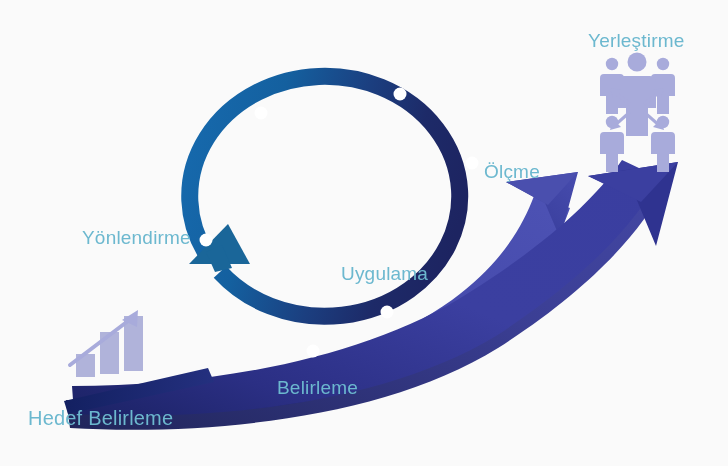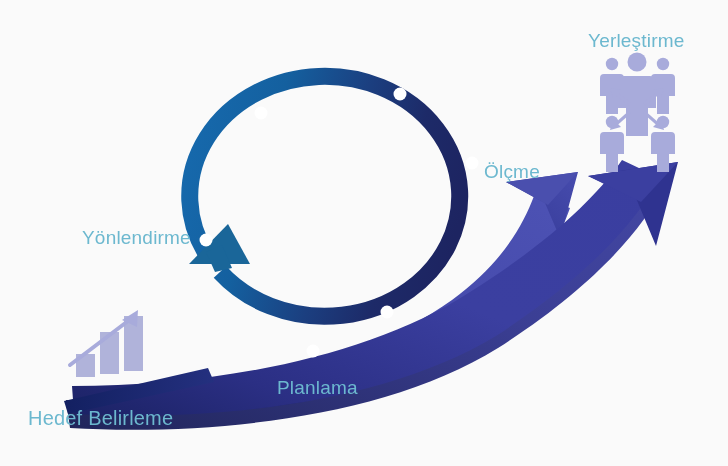--- a/index.html
+++ b/index.html
@@ -170,16 +170,17 @@
         <path d="M 664 88 L 653 90 L 661 98 Z"></path>
         <path d="M 610 130 L 621 127 L 613 119 Z"></path>
         <path d="M 664 130 L 653 127 L 661 119 Z"></path>
       </g>
     </g>
   </svg>
 
   <div class="lbl" id="lbl-yerlestirme">Yerleştirme</div>
   <div class="lbl" id="lbl-olcme">Ölçme</div>
   <div class="lbl" id="lbl-yonlendirme">Yönlendirme</div>
-  <div class="lbl" id="lbl-planlama">Planlama</div>
+  <div class="lbl" id="lbl-uygulama">Uygulama</div>
+  <div class="lbl" id="lbl-planlama">Belirleme</div>
   <div class="lbl" id="lbl-hedef">Hedef Belirleme</div>
 
 </div>
 
 </body></html>

